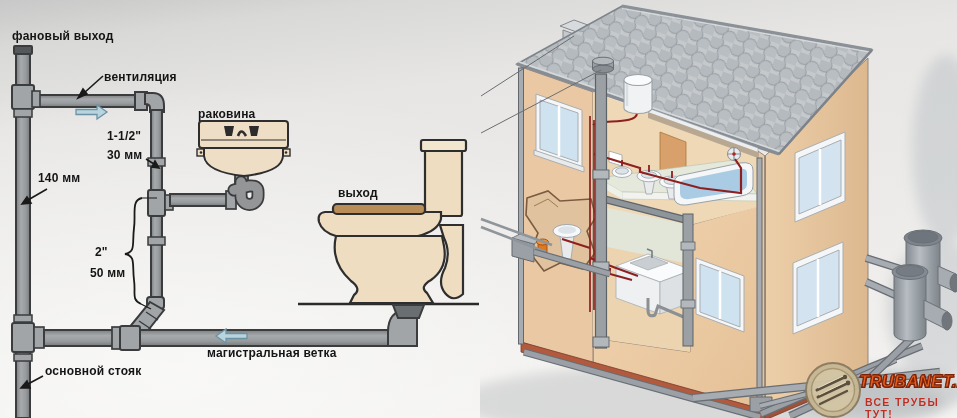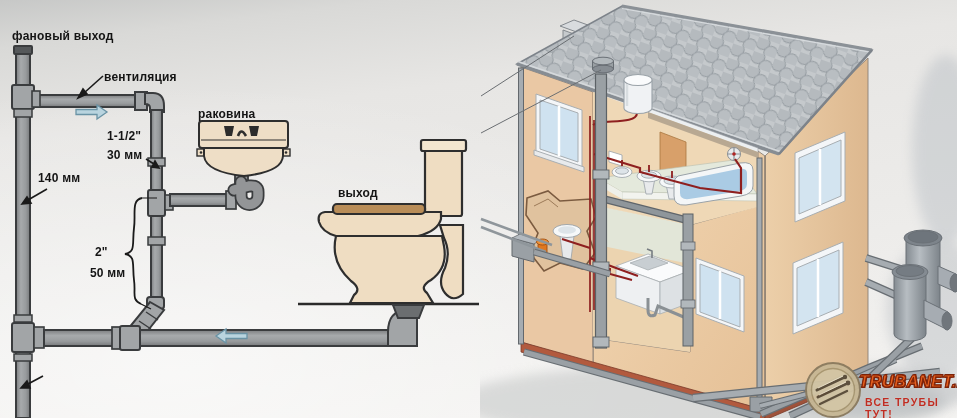--- a/index.html
+++ b/index.html
@@ -386,17 +386,19 @@
 
   <div class="lbl" style="left:12px;top:30px">фановый выход</div>
   <div class="lbl" style="left:104px;top:71px">вентиляция</div>
   <div class="lbl" style="left:107px;top:130px">1-1/2"</div>
   <div class="lbl" style="left:107px;top:149px">30 мм</div>
   <div class="lbl" style="left:38px;top:172px">140 мм</div>
   <div class="lbl" style="left:198px;top:108px">раковина</div>
   <div class="lbl" style="left:338px;top:187px">выход</div>
   <div class="lbl" style="left:95px;top:246px">2"</div>
   <div class="lbl" style="left:90px;top:267px">50 мм</div>
+  <div class="lbl" style="left:207px;top:347px">магистральная ветка</div>
+  <div class="lbl" style="left:45px;top:365px">основной стояк</div>
 
   <div class="wm-site">TRUBANET.RU</div>
   <div class="wm-tag">ВСЕ ТРУБЫ ТУТ!</div>
 
 </div>
 
 </body></html>

